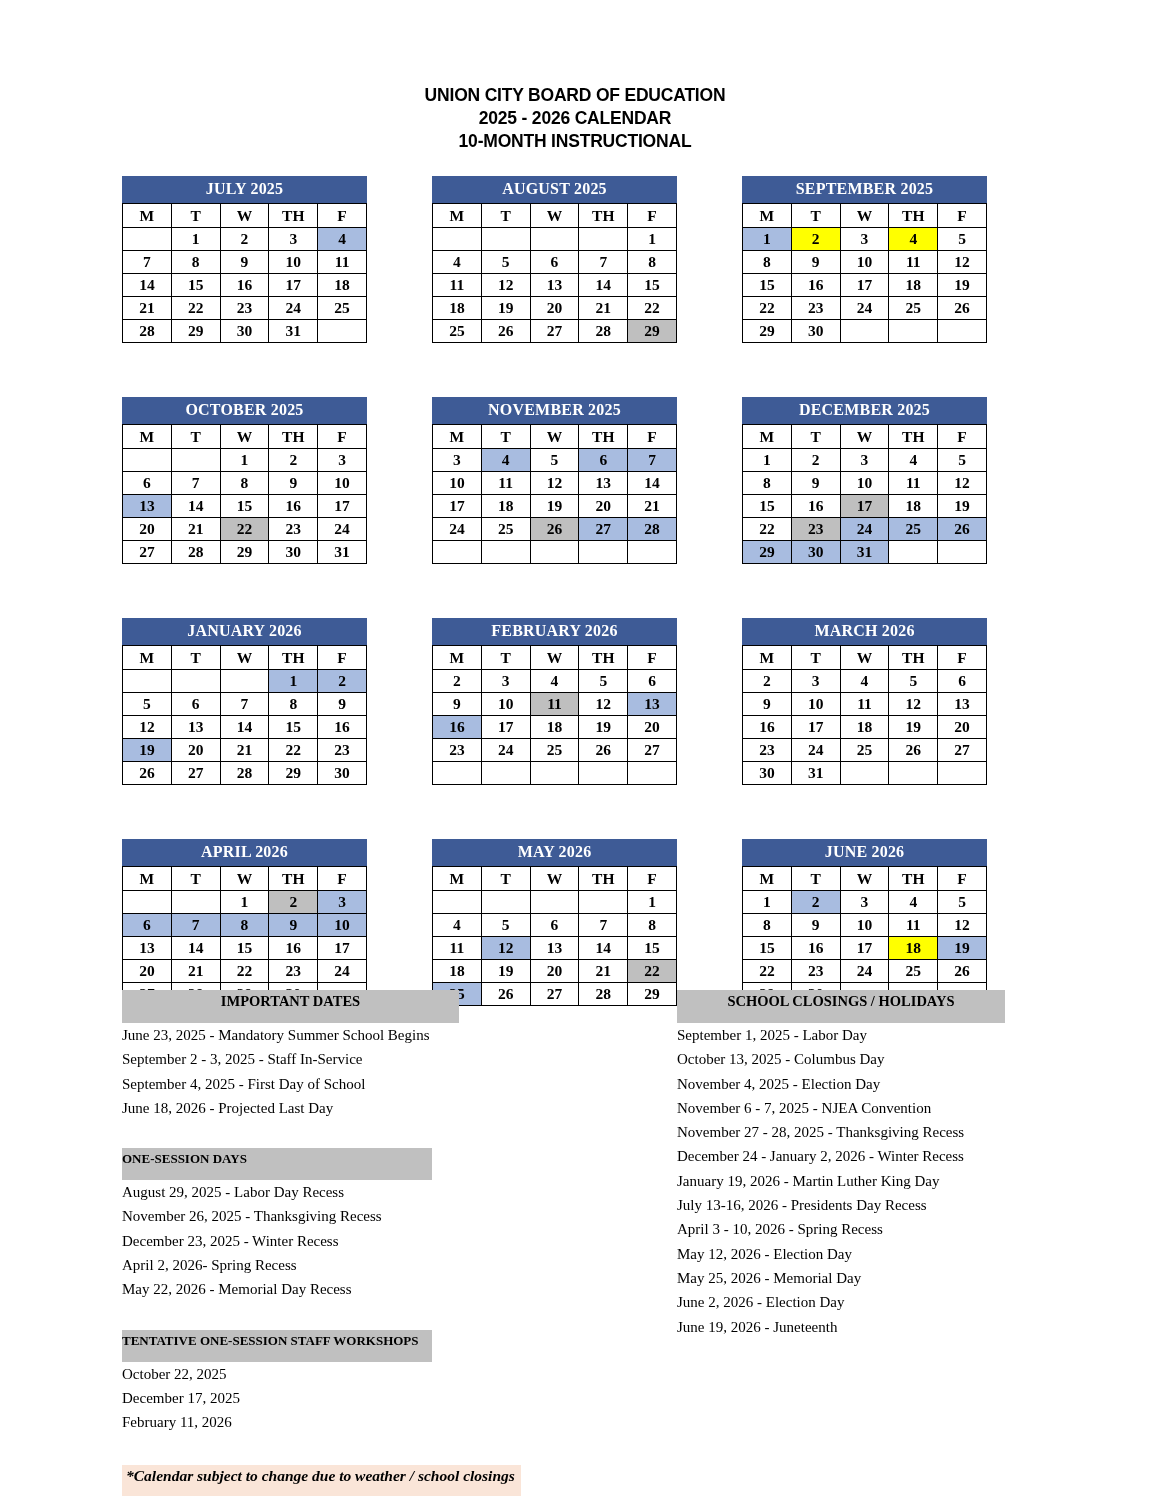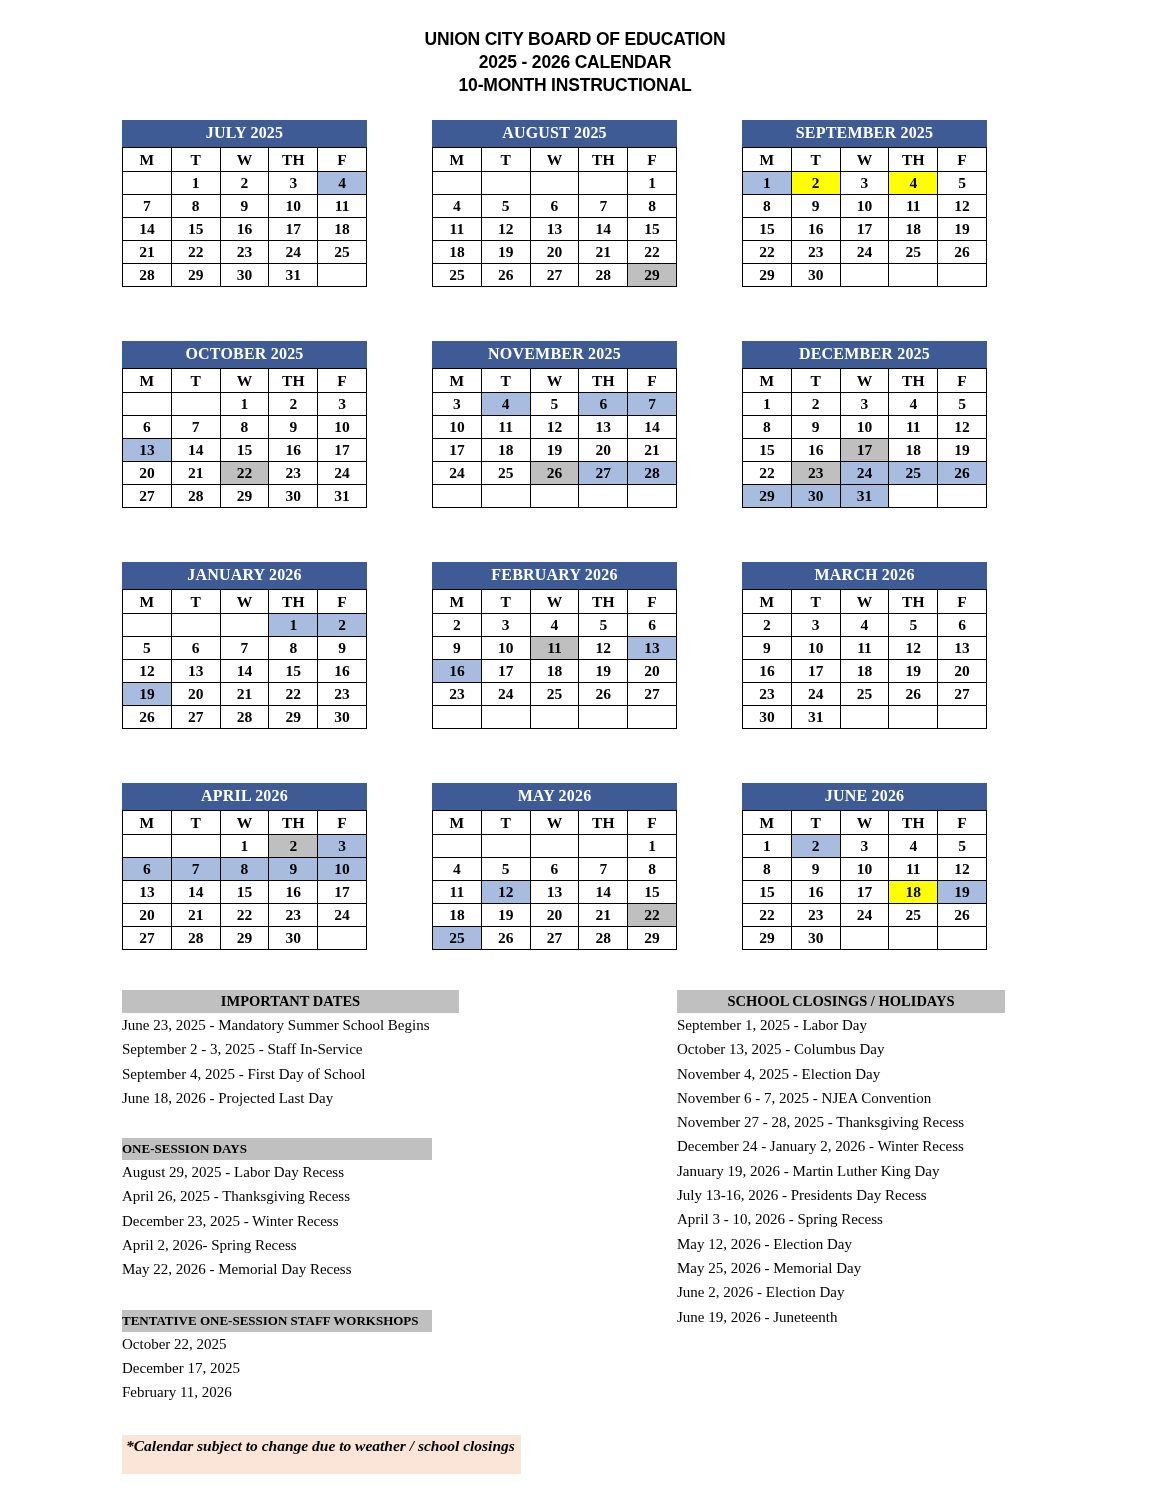--- a/index.html
+++ b/index.html
@@ -13,21 +13,21 @@
     height: 1496px;
     position: relative;
     font-family: "Liberation Serif", serif;
     color: #000000;
     overflow: hidden;
   }
 
   
   .doc-title {
     text-align: center;
-    padding-top: 28px;
+    padding-top: 84px;
     line-height: 1.32;
   }
   .doc-title div {
     font-family: "Liberation Sans", sans-serif;
     font-weight: bold;
     font-size: 17.5px;
     letter-spacing: -0.2px;
   }
 
   
@@ -95,21 +95,21 @@
   }
   .col-left  { width: 470px; margin-right: 85px; }
   .col-right { width: 420px; }
 
   .sec-head {
     background: #c0c0c0;
     font-family: "Liberation Serif", serif;
     font-weight: bold;
     font-size: 14.5px;
     text-align: center;
-    padding: 3px 0 3px 0;
+    padding: 3px 0 13px 0;
   }
   .sec-head.wide-left { width: 337px; }
   .sec-head.narrow    { width: 310px; font-size: 13px; text-align: left; }
   .sec-head.right-head{ width: 328px; }
 
   .sec-list {
     list-style: none;
     margin: 0;
     padding: 0;
   }
@@ -786,21 +786,21 @@
           <li>September 2 - 3, 2025 - Staff In-Service</li>
           <li>September 4, 2025 - First Day of School</li>
           <li>June 18, 2026 - Projected Last Day</li>
         </ul>
 
       <div class="block-gap"></div>
 
       <div class="sec-head narrow">ONE-SESSION DAYS</div>
       <ul class="sec-list" id="one-session-list">
           <li>August 29, 2025 - Labor Day Recess</li>
-          <li>April 26, 2025 - Thanksgiving Recess</li>
+          <li>November 26, 2025 - Thanksgiving Recess</li>
           <li>December 23, 2025 - Winter Recess</li>
           <li>April 2, 2026- Spring Recess</li>
           <li>May 22, 2026 - Memorial Day Recess</li>
         </ul>
 
       <div class="block-gap"></div>
 
       <div class="sec-head narrow">TENTATIVE ONE-SESSION STAFF WORKSHOPS</div>
       <ul class="sec-list" id="workshops-list">
           <li>October 22, 2025</li>

